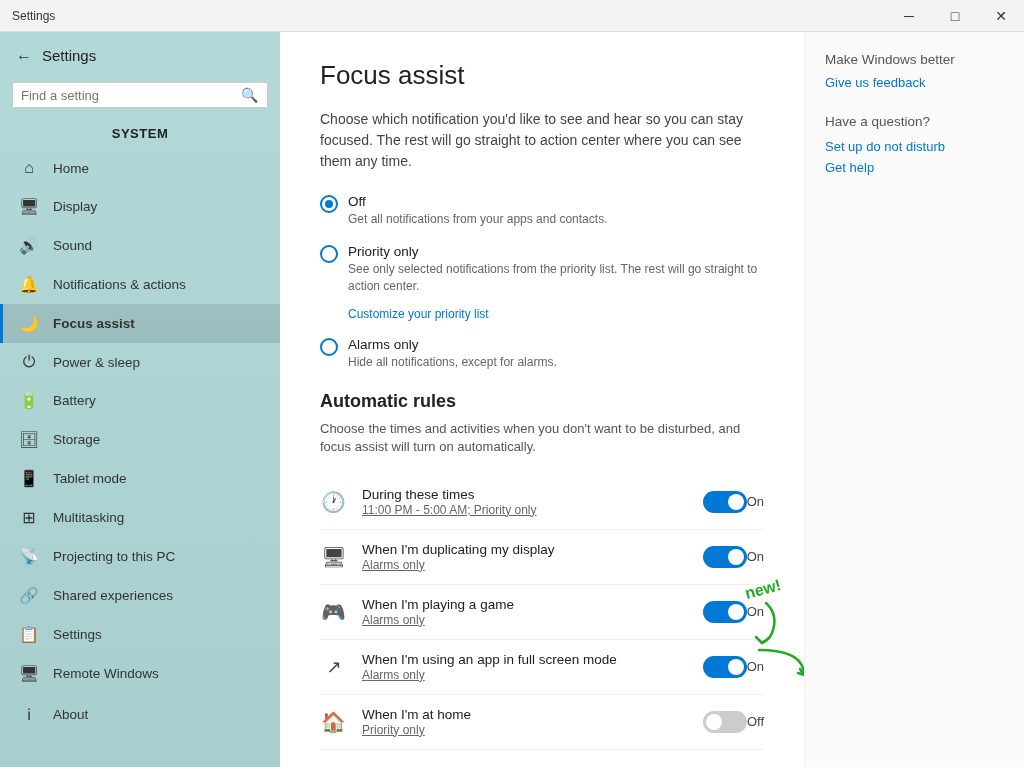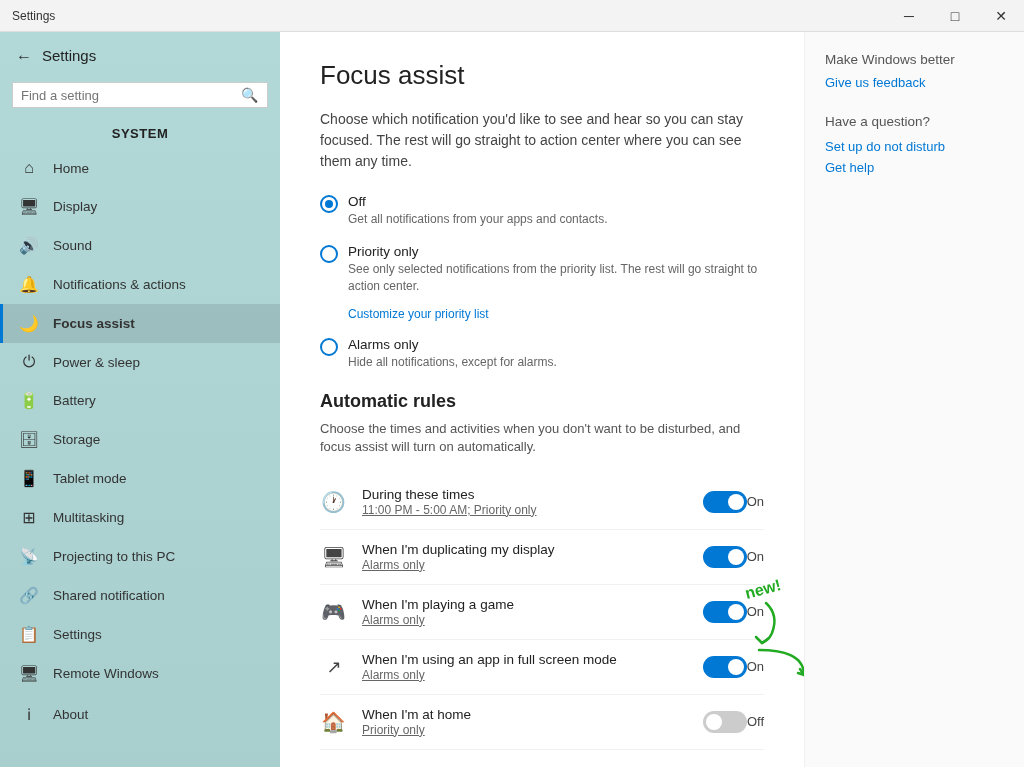--- a/index.html
+++ b/index.html
@@ -277,21 +277,21 @@
     <div class="nav-item">
       <span class="nav-icon">⊞</span>
       <span>Multitasking</span>
     </div>
     <div class="nav-item">
       <span class="nav-icon">📡</span>
       <span>Projecting to this PC</span>
     </div>
     <div class="nav-item">
       <span class="nav-icon">🔗</span>
-      <span>Shared notification</span>
+      <span>Shared experiences</span>
     </div>
     <div class="nav-item">
       <span class="nav-icon">📋</span>
       <span>Settings</span>
     </div>
     <div class="nav-item">
       <span class="nav-icon">🖥</span>
       <span>Remote Windows</span>
     </div>
     <div class="nav-item">

